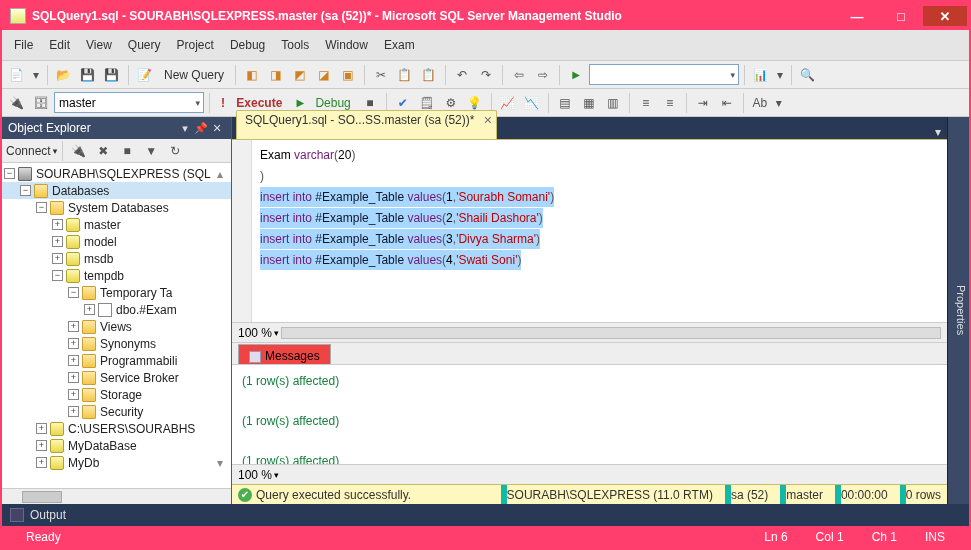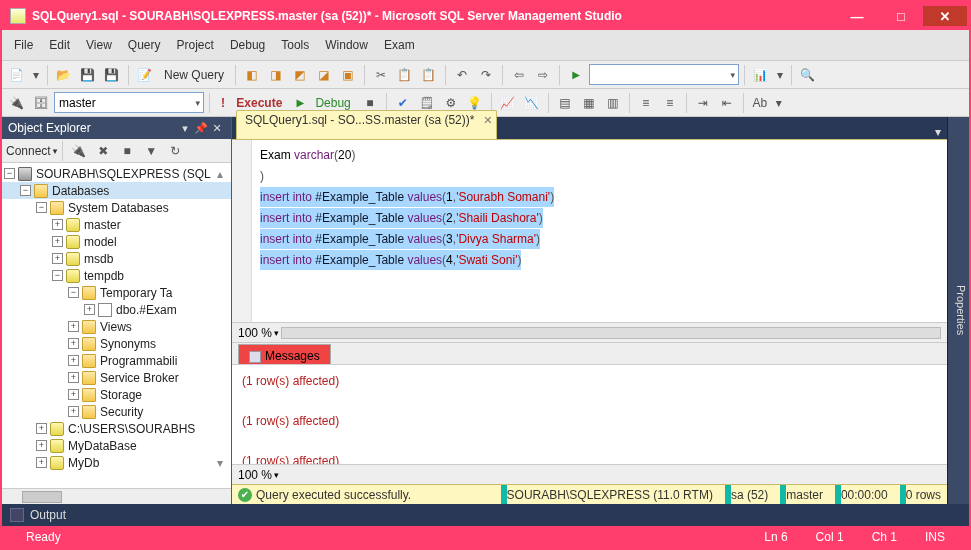--- a/index.html
+++ b/index.html
@@ -50,21 +50,21 @@
   .code { flex:1; padding: 4px 8px; font-family: Consolas, monospace; font-size: 15px; line-height: 20px; white-space: pre; overflow:auto; position:relative;}
   .kw { color: #701a75; }
   .ident { color: #0f172a; }
   .str { color: #c00000; }
   .paren { color: #555;}
   .hl { background: #a8d8ff; display:inline-block;}
   .zoom-bar { height:20px; background:#eee; border-top:1px solid #ccc; display:flex; align-items:center; padding:0 6px; font-size:11px; gap:2px;}
   .results-tabs { height:22px; background:#eee; border-top:1px solid #ccc; display:flex; align-items:flex-end; padding-left:6px;}
   .results-tab { height:20px; border:1px solid #aaa; border-bottom:none; background:#ef4444; padding:1px 10px; font-size:11px; display:flex; align-items:flex-end; gap:4px;}
   .results-tab .ricon{width:12px;height:12px;background:#dde;border:1px solid #99a;}
-  .msg-area { flex:0 0 100px; background:#fff; font-family: Consolas, monospace; font-size:12px; padding:6px 10px; line-height:20px; color:#b91c1c; overflow:auto; border-top:1px solid #ccc;}
+  .msg-area { flex:0 0 100px; background:#fff; font-family: Consolas, monospace; font-size:12px; padding:6px 10px; line-height:20px; color:#15803d; overflow:auto; border-top:1px solid #ccc;}
   .status-yellow { height:20px; background:#fff7c0; border-top:1px solid #c8bb6a; display:flex; align-items:center; padding:0 6px; font-size:11px; color:#333; gap:12px;}
   .status-yellow .ok { width:14px; height:14px; border-radius:50%; background:#4caf50; color:#fff; display:flex; align-items:center; justify-content:center; font-size:10px; margin-right:4px;}
   .status-yellow .seg { border-left:6px solid #14b8a6; padding:0 0; height:100%; display:flex; align-items:center;}
   .status-yellow .flex { flex:1; display:flex; align-items:center;}
   .scrollh { height:16px; background:#eee; border-top:1px solid #ccc; position:relative;}
   .scrollh .thumb { position:absolute; left:20px; top:2px; height:12px; width:40px; background:#ccc; border:1px solid #aaa;}
   
   .props-tab { width:22px; background:#3b4a66; color:#ddd; writing-mode:vertical-rl; text-align:center; padding:6px 2px; font-size:11px; border-left:1px solid #222;}
   
   .output-bar { height:22px; background:#293955; color:#ddd; display:flex; align-items:center; padding:0 8px; gap:6px; font-size:12px;}

